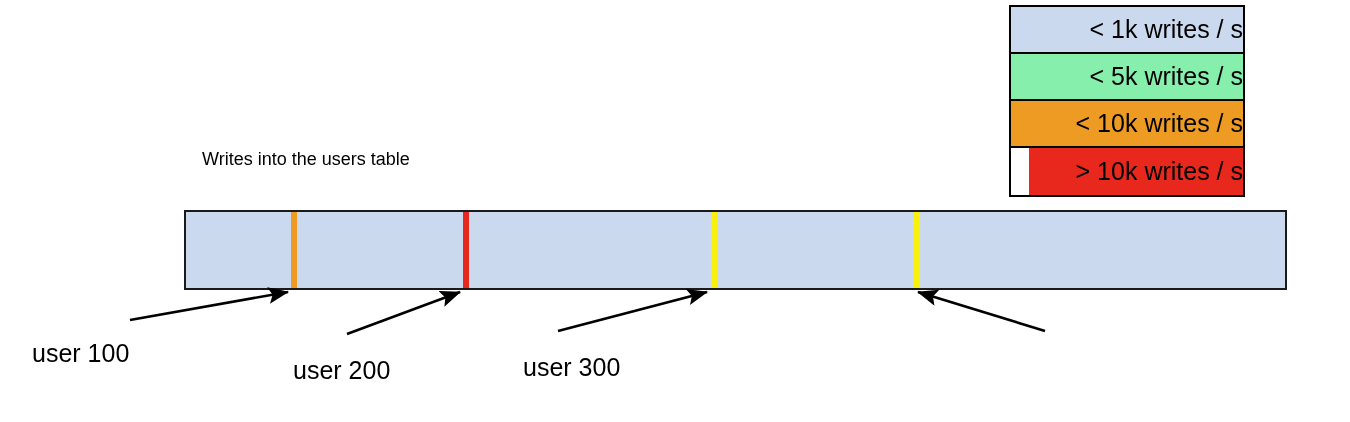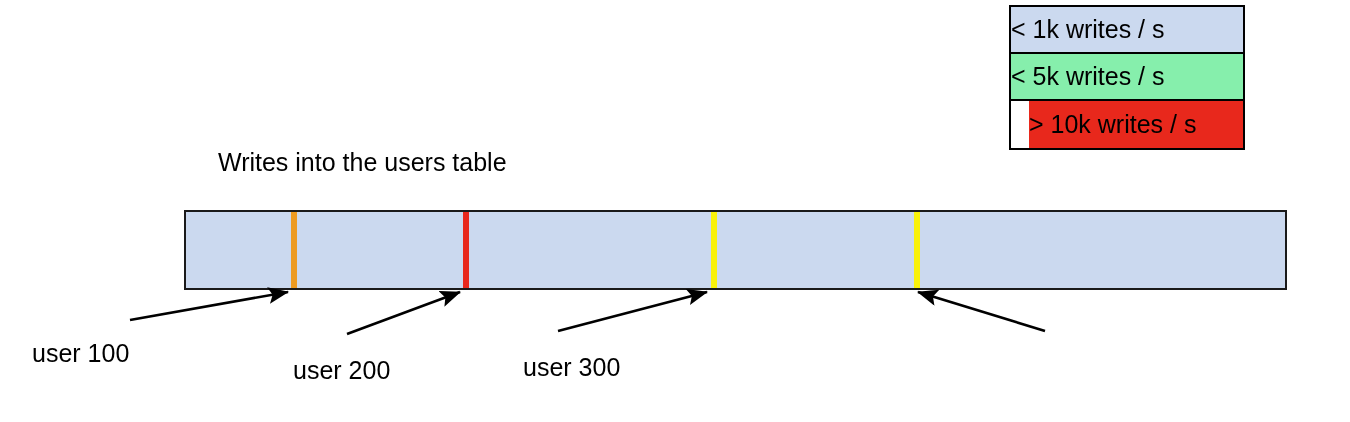--- a/index.html
+++ b/index.html
@@ -28,40 +28,39 @@
     border: 2px solid #000000;
     box-sizing: border-box;
     background: #ffffff;
   }
   .legend-row {
     height: 47px;
     box-sizing: border-box;
     border-bottom: 2px solid #000000;
     display: flex;
     align-items: center;
-    justify-content: flex-start;
+    justify-content: flex-end;
     font-size: 25px;
     line-height: 1;
     color: #000000;
     white-space: nowrap;
   }
   .legend-row:last-child {
     border-bottom: none;
   }
 
   
   #chart-title {
     position: absolute;
     left: 202px;
     top: 150px;
-    font-size: 25px;
+    font-size: 18px;
     line-height: 1;
     white-space: nowrap;
     color: #000000;
-    margin-left: 16px;
   }
 
   
   #bar {
     position: absolute;
     left: 184px;
     top: 210px;
     width: 1103px;
     height: 80px;
     box-sizing: border-box;
@@ -99,20 +98,23 @@
 
 <div id="canvas">
 
   <div id="legend">
     <div class="legend-row" style="background: rgb(203, 217, 239);">
       <span>&lt; 1k writes / s</span>
     </div>
     <div class="legend-row" style="background: #86efac;">
       <span>&lt; 5k writes / s</span>
     </div>
+    <div class="legend-row" style="background: rgb(237, 155, 34);">
+      <span>&lt; 10k writes / s</span>
+    </div>
     <div class="legend-row" style="background: rgb(232, 40, 28); margin-left: 18px;">
       <span>&gt; 10k writes / s</span>
     </div>
   </div>
 
   <div id="chart-title">Writes into the users table</div>
 
   <div id="bar" style="background: rgb(203, 217, 239); border-color: rgb(26, 26, 26);">
     <div class="stripe" style="left: 105px; background: rgb(237, 155, 34);"></div>
     <div class="stripe" style="left: 277px; background: rgb(232, 40, 28);"></div>

